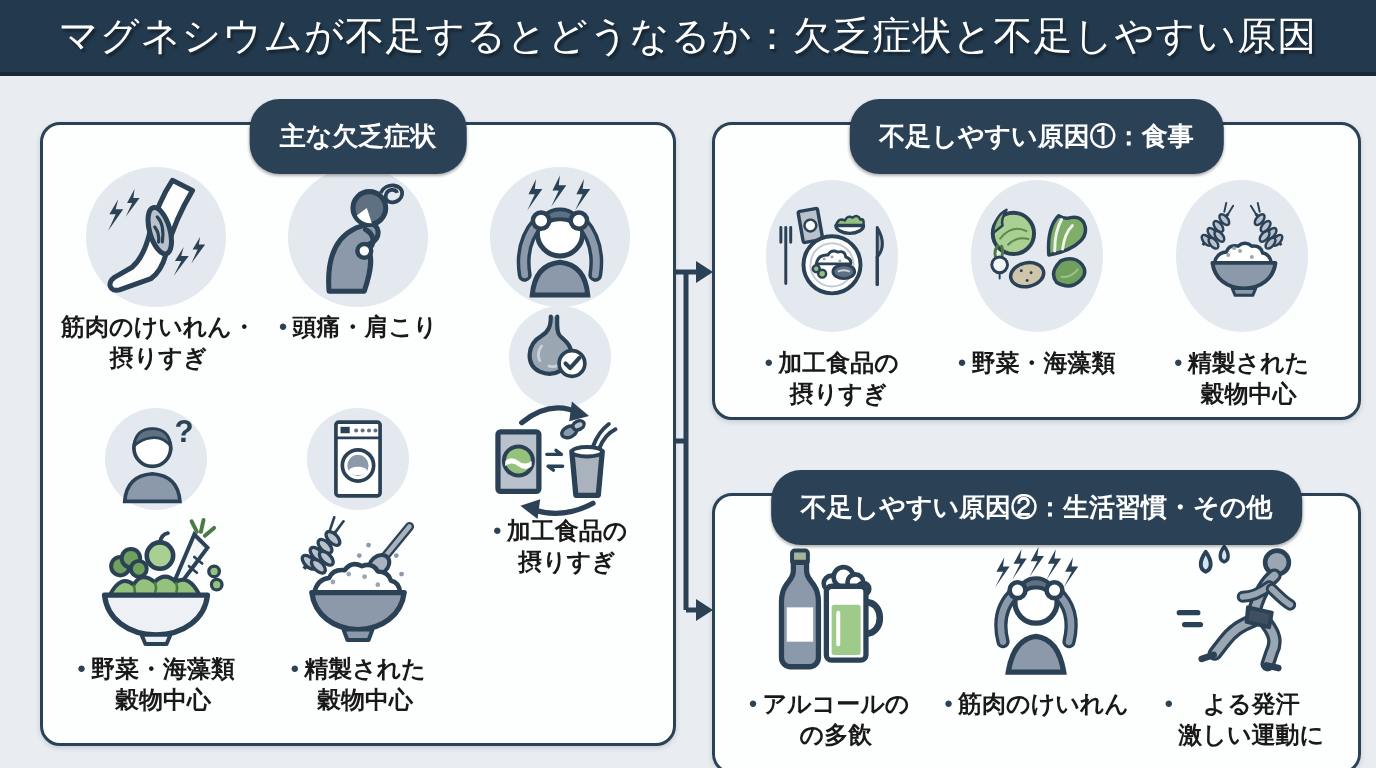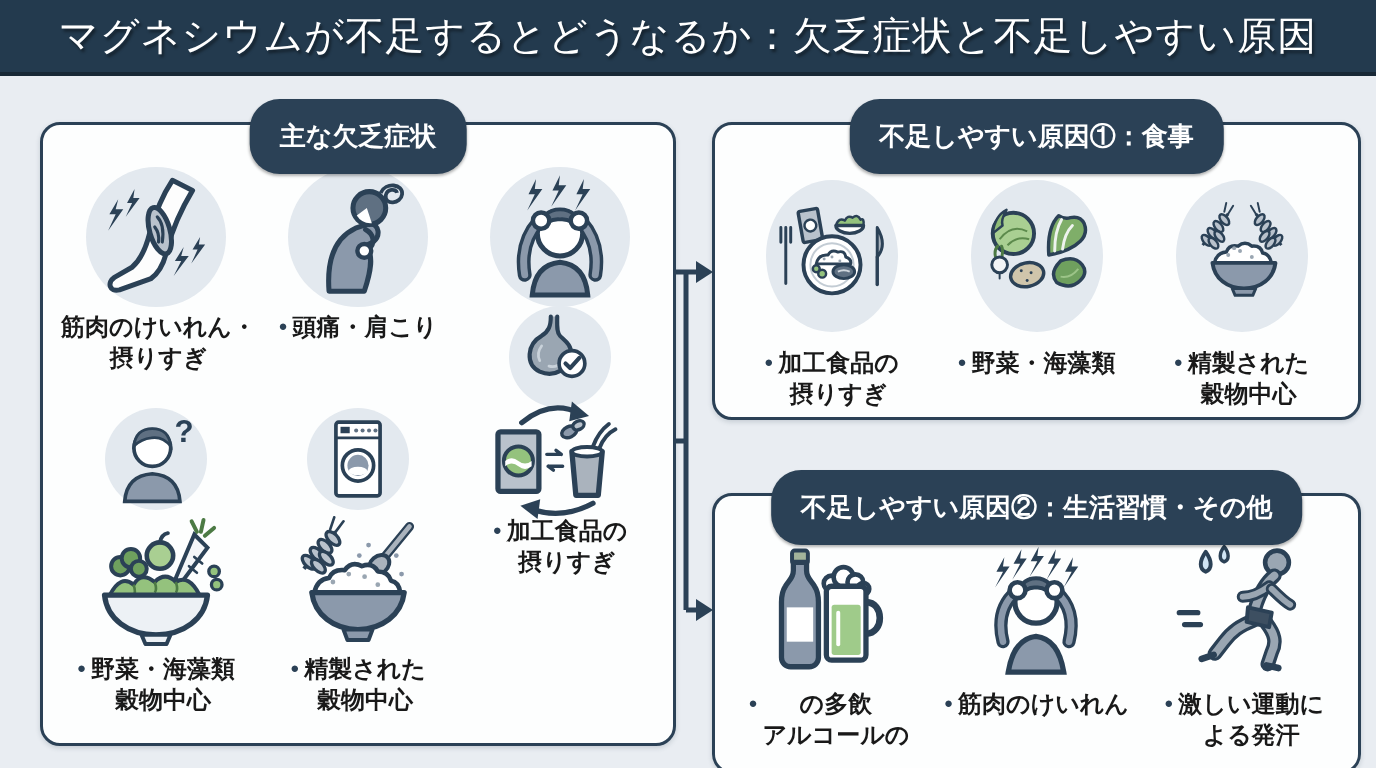--- a/index.html
+++ b/index.html
@@ -452,37 +452,37 @@
         <path d="M58 48 L76 52 L74 63 L57 59 Z" fill="#3d4f61" stroke="#2b4156" stroke-width="3" stroke-linejoin="round"></path>
         <path d="M32 84 l-9 3 M72 92 l9 2" stroke="#2b4156" stroke-width="5" stroke-linecap="round"></path>
       </svg>
     </div>
       </div>
 
     <div class="lblcell">
         <div class="lbl">
       <span class="bullet">●</span>
       <span class="lines">
+            <span>アルコールの</span>
             <span>の多飲</span>
-            <span>アルコールの</span>
           </span>
     </div>
       </div>
     <div class="lblcell">
         <div class="lbl">
       <span class="bullet">●</span>
       <span class="lines">
             <span>筋肉のけいれん</span>
             <span></span>
           </span>
     </div>
       </div>
     <div class="lblcell">
         <div class="lbl">
       <span class="bullet">●</span>
       <span class="lines">
+            <span>よる発汗</span>
             <span>激しい運動に</span>
-            <span>よる発汗</span>
           </span>
     </div>
       </div>
   </div>
 </div>
 
 </body></html>

